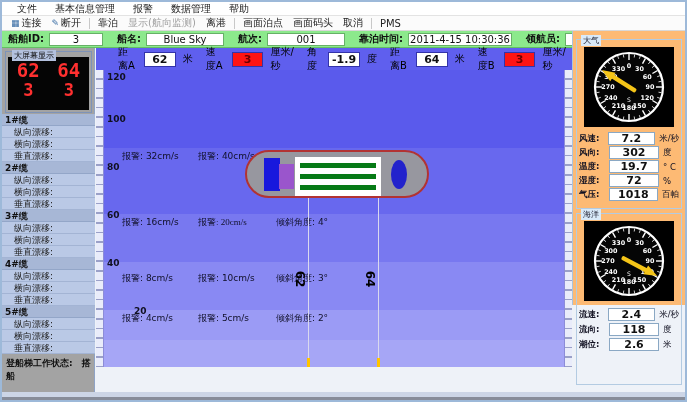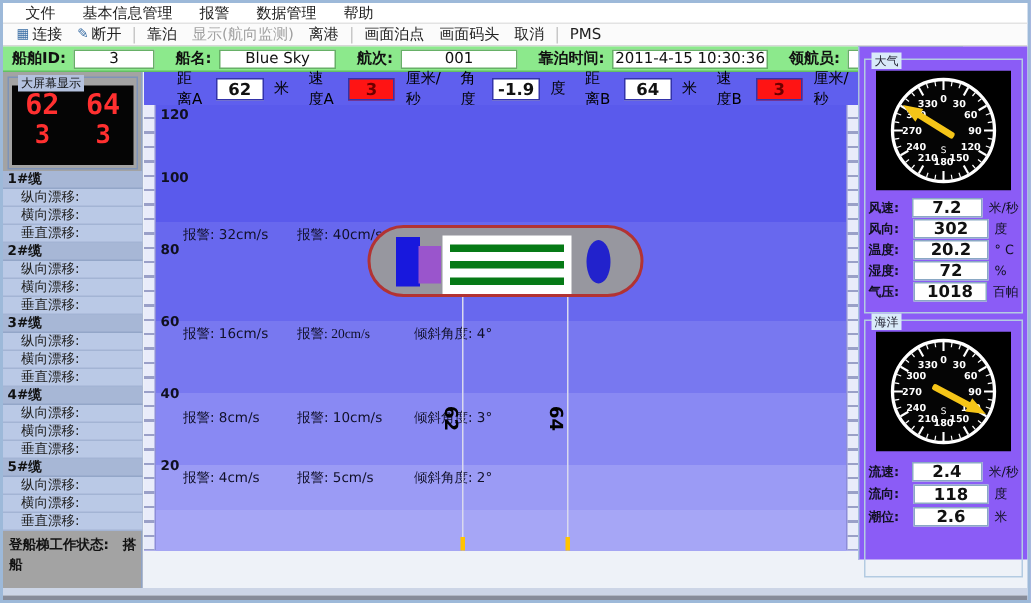--- a/index.html
+++ b/index.html
@@ -54,21 +54,21 @@
 
   
   #ship-hull{position:absolute;left:149px;top:80px;width:184px;height:48px;background:#97979f;border:2px solid #b23333;border-radius:24px;}
   #ship-bridge{position:absolute;left:168px;top:88px;width:16px;height:33px;background:#1818dd;}
   #ship-block{position:absolute;left:183px;top:94px;width:15px;height:25px;background:#9a55cc;}
   #ship-deck{position:absolute;left:199px;top:87px;width:86px;height:39px;background:#fff;display:flex;flex-direction:column;justify-content:space-evenly;padding:0 5px;}
   .deck-stripe{height:5px;background:#067a16;}
   #ship-bow{position:absolute;left:295px;top:90px;width:16px;height:29px;background:#2222cc;border-radius:50%;}
 
   
-  #rightpanel{position:absolute;left:570px;top:29px;width:113px;height:342px;background:#8b5cf6;border-left:1px solid #a9c3dd;}
+  #rightpanel{position:absolute;left:570px;top:29px;width:113px;height:274px;background:#fdba74;border-left:1px solid #a9c3dd;}
   .rp-group{position:absolute;left:3px;width:106px;border:1px solid #b3cbe2;}
   .rp-title{position:absolute;left:4px;top:-5px;font-size:8px;color:#223;background:#d9eaf9;padding:0 2px;}
   .gauge-wrap{position:absolute;left:7px;top:7px;width:90px;height:80px;}
   .rp-rows{position:absolute;left:2px;width:100px;}
   .rp-row{display:flex;align-items:center;margin-bottom:1px;}
   .rp-row .lab{width:30px;font-size:8.5px;font-weight:bold;color:#112;}
   .rp-row .val{width:50px;height:13px;line-height:12px;background:#fff;border:1px solid #8aa8c4;text-align:center;font-size:11px;font-weight:bold;color:#111;}
   .rp-row .unit{font-size:8.5px;color:#112;margin-left:4px;white-space:nowrap;}
   .rp-row.tall{margin-bottom:2px;}
 
@@ -214,21 +214,21 @@
         <div class="band" style="top: 270px; height: 27px; background: rgb(166, 166, 246);"></div>
       </div>
     <div class="ruler" id="ruler-left"></div>
     <div class="ruler" id="ruler-right"></div>
     <div id="ticks">
         <span class="tick-label" style="top: 2px;">120</span>
         <span class="tick-label" style="top: 44px;">100</span>
         <span class="tick-label" style="top: 92px;">80</span>
         <span class="tick-label" style="top: 140px;">60</span>
         <span class="tick-label" style="top: 188px;">40</span>
-        <span class="tick-label" style="top: 236px;">20</span>
+        <span class="tick-label" style="top: 236px; margin-left: 27px;">20</span>
       </div>
     <div id="alarmrows">
         <div class="alarm-row" style="top: 80px;">
           <span class="alarm-text" style="left: 18px;">报警: 32cm/s</span>
           <span class="alarm-text" style="left: 94px;">报警: 40cm/s</span>
           <span class="alarm-text" style="left: 172px;">倾斜角度: 5°</span>
         </div>
         <div class="alarm-row" style="top: 146px;">
           <span class="alarm-text" style="left: 18px;">报警: 16cm/s</span>
           <span class="alarm-text" style="left: 94px; font-family: Liberation Serif, serif;">报警: 20cm/s</span>
@@ -335,21 +335,21 @@
             <span class="val">7.2</span>
             <span class="unit">米/秒</span>
           </div>
           <div class="rp-row">
             <span class="lab">风向:</span>
             <span class="val">302</span>
             <span class="unit">度</span>
           </div>
           <div class="rp-row">
             <span class="lab">温度:</span>
-            <span class="val">20.2</span>
+            <span class="val">19.7</span>
             <span class="unit">° C</span>
           </div>
           <div class="rp-row">
             <span class="lab">湿度:</span>
             <span class="val">72</span>
             <span class="unit">%</span>
           </div>
           <div class="rp-row">
             <span class="lab">气压:</span>
             <span class="val">1018</span>

